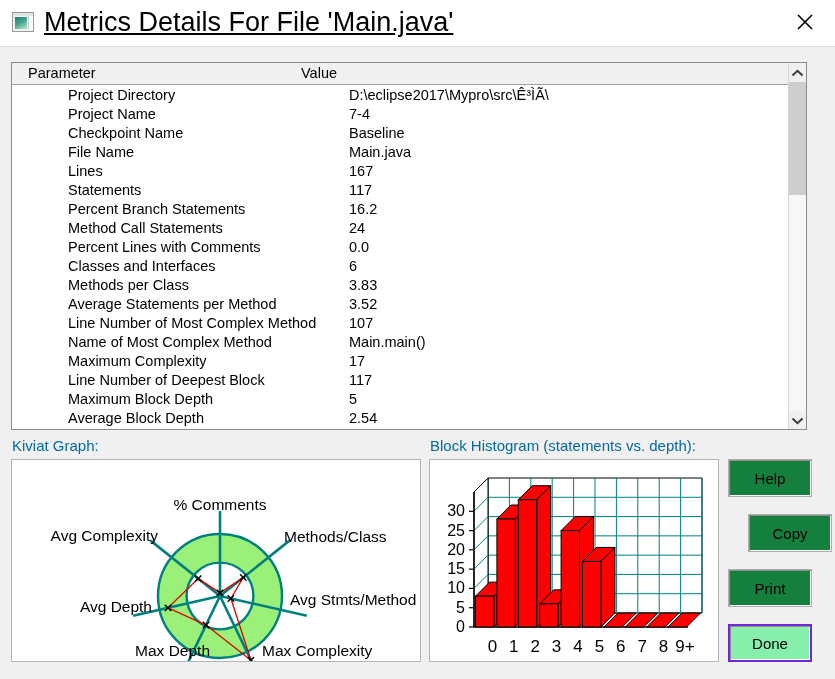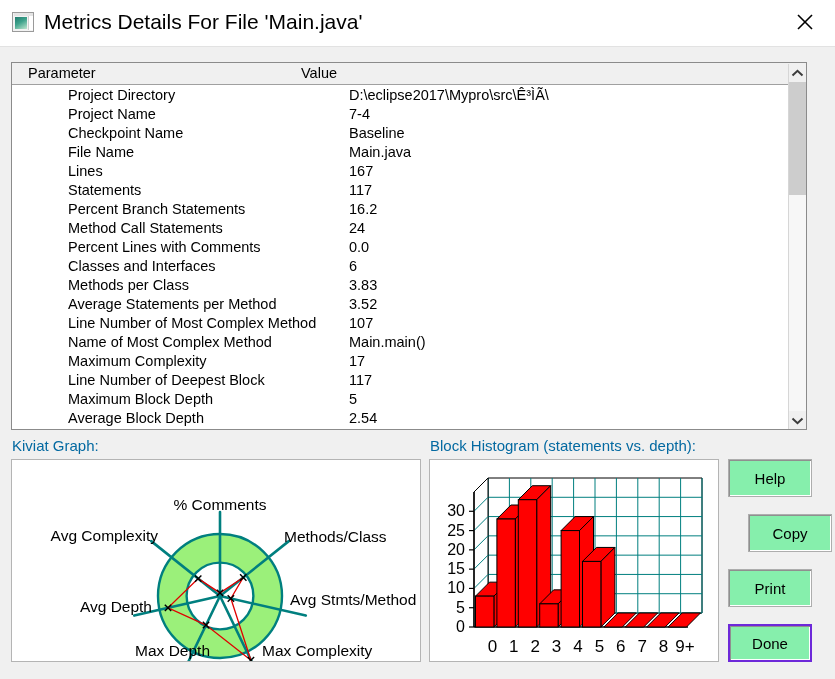--- a/index.html
+++ b/index.html
@@ -29,22 +29,23 @@
   }
   #title-icon .ti-bar{
     position:absolute;left:15px;top:3px;width:4px;height:14px;
     background:#ffffff;border-left:1px solid #cfcfcf;
   }
   #title-icon .ti-top{
     position:absolute;left:1px;top:0px;width:19px;height:3px;background:#e4e4e4;
   }
   #title-text{
     position:absolute;left:44px;top:6px;
-    font-size:21px;line-height:32px;color:#000;
+    font-size:27px;line-height:32px;color:#000;
     white-space:nowrap;
+    text-decoration:underline;
   }
   #close-btn{
     position:absolute;right:12px;top:6px;width:36px;height:32px;
     cursor:default;
   }
   #close-btn svg{display:block;}
 
   
   #client{
     position:absolute;left:0;top:46px;width:835px;height:633px;
@@ -132,21 +133,21 @@
   
   #hist-panel{
     position:absolute;left:429px;top:412px;width:290px;height:203px;
     background:#ffffff;border:1px solid #b4b4b4;box-sizing:border-box;
   }
   #hist-panel svg{display:block;}
 
   
   .btn{
     position:absolute;left:728px;width:84px;height:38px;
-    background:#86efac;
+    background:#15803d;
     border:1px solid #adadad;
     box-shadow:1px 1px 0 #8f8f8f inset, -1px -1px 0 #ffffff inset;
     font-family:"Liberation Sans", sans-serif;
     font-size:15px;color:#000;
     display:flex;align-items:center;justify-content:center;
     box-sizing:border-box;
     cursor:default;
   }
   .btn.default{
     border:2px solid #6d28d9;

